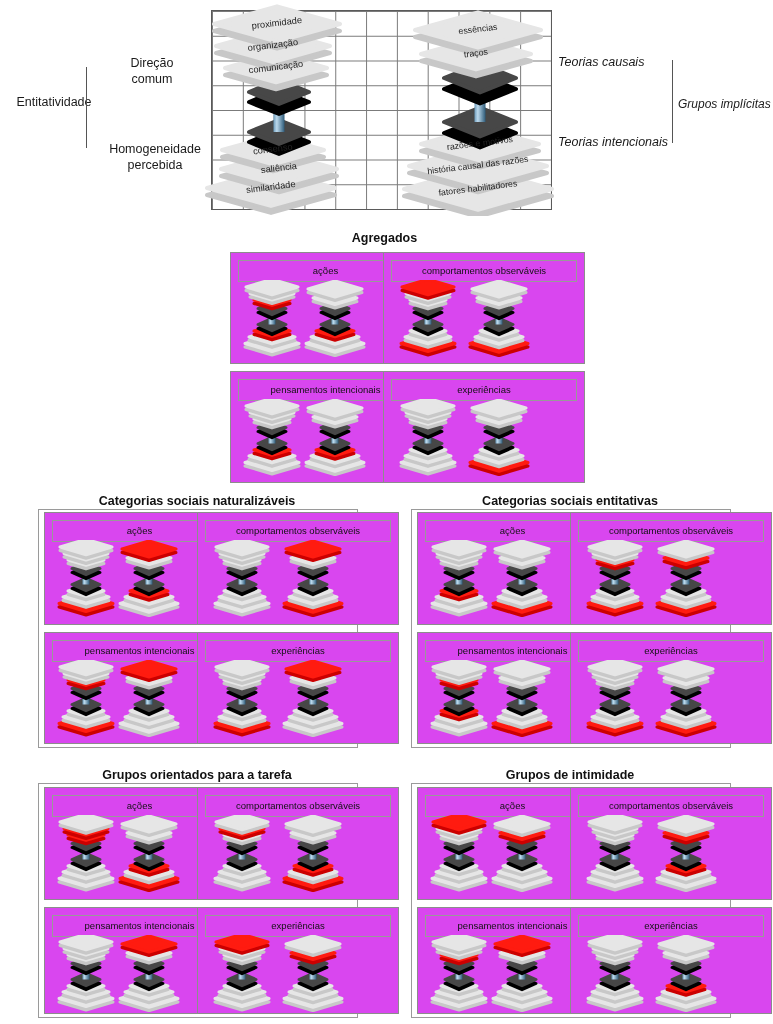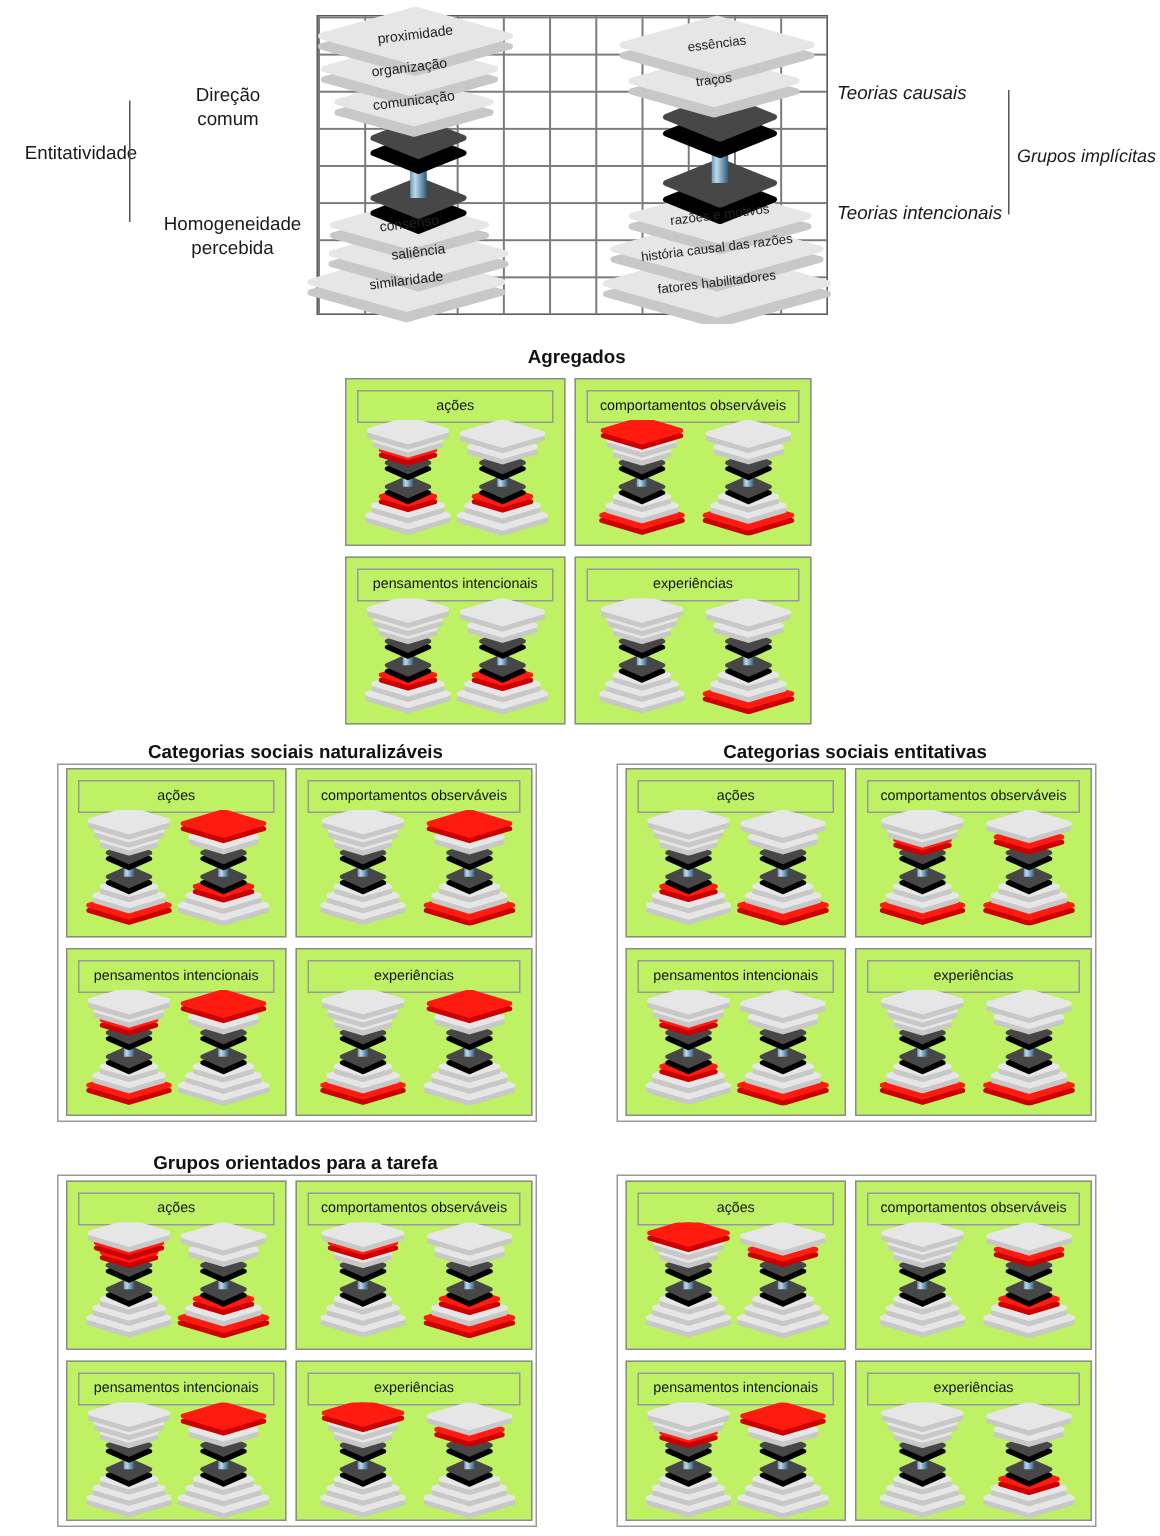--- a/index.html
+++ b/index.html
@@ -9,21 +9,21 @@
   .nowrap{white-space:nowrap;text-align:left;font-style:italic;}
   .vline{position:absolute;width:1px;background:#555;}
   #grid{position:absolute;left:211px;top:10px;width:339px;height:198px;border:1px solid #5a5a5a;
         background-image:linear-gradient(to right,#7a7a7a 1px,transparent 1px),
                          linear-gradient(to bottom,#7a7a7a 1px,transparent 1px);
         background-size:30.82px 24.75px;}
   .bigstack{position:absolute;}
   .section-title{position:absolute;text-align:center;font-weight:bold;font-size:12.5px;color:#111;}
   .outerbox{position:absolute;border:1px solid #9a9a9a;}
   .section{position:absolute;}
-  .panel{position:absolute;border:1px solid #8c8c8c;background:#bef264;overflow:hidden;}
+  .panel{position:absolute;border:1px solid #8c8c8c;background:#d946ef;overflow:hidden;padding-left:44px;}
   .panel-title{position:absolute;left:7px;right:7px;top:7px;height:20px;border:1px solid #999;
                font-size:9.5px;line-height:20px;text-align:center;white-space:nowrap;overflow:hidden;color:#111;}
   svg.stack{position:absolute;top:27px;}
   svg text{font-family:"Liberation Sans",sans-serif;}
   #sec0{left:230px;top:252px;width:309px;height:229px;}
   #sec1{left:44px;top:512px;width:309px;height:230px;}
   #sec2{left:417px;top:512px;width:309px;height:230px;}
   #sec3{left:44px;top:787px;width:309px;height:225px;}
   #sec4{left:417px;top:787px;width:309px;height:225px;}
 </style>
@@ -99,20 +99,21 @@
 
   <div class="figlabel nowrap" style="left:558px;top:55px;width:120px;">Teorias causais</div>
   <div class="figlabel nowrap" style="left:558px;top:135px;width:140px;">Teorias intencionais</div>
   <div class="vline" style="left:672px;top:60px;height:83px;"></div>
   <div class="figlabel nowrap" style="left:678px;top:97px;width:95px;font-size:12px;">Grupos implícitas</div>
 
   <div class="section-title" style="left:230px;top:231px;width:309px;">Agregados</div>
   <div class="section-title" style="left:411px;top:494px;width:318px;">Categorias sociais entitativas</div>
   <div class="section-title" style="left:38px;top:494px;width:318px;">Categorias sociais naturalizáveis</div>
   <div class="section-title" style="left:38px;top:768px;width:318px;">Grupos orientados para a tarefa</div>
+  <div class="section-title" style="left:411px;top:768px;width:318px;">Grupos de intimidade</div>
 
   <div class="outerbox" style="left:38px;top:509px;width:318px;height:237px;"></div>
   <div class="outerbox" style="left:411px;top:509px;width:318px;height:237px;"></div>
   <div class="outerbox" style="left:38px;top:783px;width:318px;height:233px;"></div>
   <div class="outerbox" style="left:411px;top:783px;width:318px;height:233px;"></div>
 
   <div id="sec0" class="section">
       <div class="panel" style="left: 0px; top: 0px; width: 145px; height: 110px;">
         <div class="panel-title">ações</div>
         <svg width="64" height="77" viewBox="0 0 64 77" class="stack" style="left: 9px;">

